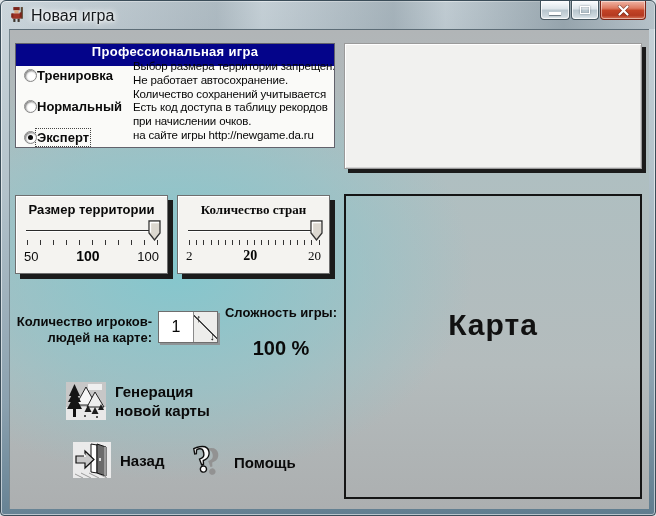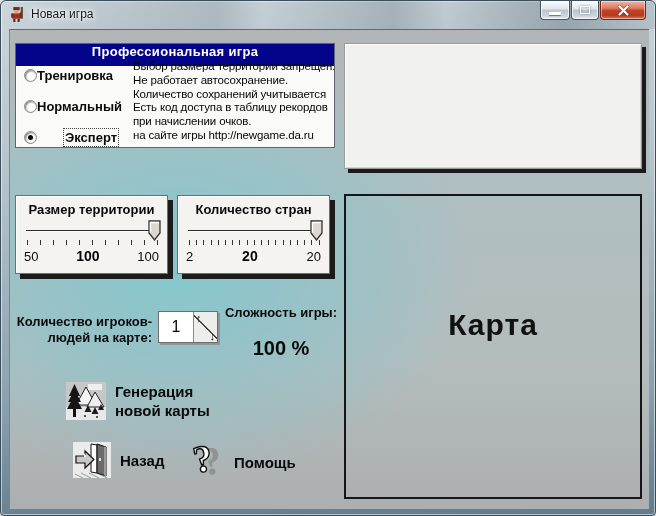--- a/index.html
+++ b/index.html
@@ -4,21 +4,21 @@
 <style>
   html,body{margin:0;padding:0;background:#dfe4e8;font-family:"Liberation Sans",sans-serif;}
   *{box-sizing:border-box;}
   .window{position:relative;width:656px;height:516px;border:1px solid #3b4d59;border-radius:6px 6px 4px 4px;
     background:linear-gradient(178deg,#ccd6dc 0%,#b3c2ca 35%,#8ba1af 75%,#5f7c8e 100%);
     box-shadow:inset 0 0 0 1px rgba(255,255,255,.55);overflow:hidden;}
   .titlebar{position:absolute;left:0;top:0;width:100%;height:28px;}
   .titlebar::before{content:"";position:absolute;inset:0;
     background:linear-gradient(90deg,rgba(70,90,102,0) 0%,rgba(70,90,102,.22) 33%,rgba(70,90,102,.05) 40%,rgba(70,90,102,.28) 60%,rgba(70,90,102,.08) 68%,rgba(60,80,92,.35) 86%,rgba(60,80,92,.12) 100%);}
   .title-icon{position:absolute;left:7px;top:5px;width:17px;height:17px;}
-  .title-text{position:absolute;left:30px;top:6px;font-size:12px;color:#15191c;
+  .title-text{position:absolute;left:30px;top:6px;font-size:16px;color:#15191c;
     text-shadow:0 0 3px #fff,0 0 6px rgba(255,255,255,.95),0 0 9px rgba(255,255,255,.8);}
   .winbtns{position:absolute;top:0;right:9px;display:flex;gap:1px;}
   .winbtn{height:19px;border:1px solid #45565f;border-top:none;border-radius:0 0 4px 4px;
     display:flex;align-items:center;justify-content:center;position:relative;
     background:linear-gradient(180deg,#fbfdfe 0%,#dde5ea 45%,#b7c5cd 50%,#cdd8de 85%,#e6edf1 100%);
     box-shadow:inset 0 0 0 1px rgba(255,255,255,.75);}
   .winbtn.min{width:30px;} .winbtn.max{width:28px;} 
   .winbtn.close{width:46px;border-color:#7c2516;
     background:linear-gradient(180deg,#f0b5a5 0%,#dd7a61 40%,#c34427 52%,#b53a20 80%,#d9785c 100%);
     box-shadow:inset 0 0 0 1px rgba(255,255,255,.45);}
@@ -34,31 +34,31 @@
     border:1px solid #62626c;box-shadow:inset 1px 1px 0 #fff;overflow:hidden;}
   .pro-header{height:22px;background:#04048a;color:#fff;font-weight:bold;font-size:13px;
     text-align:center;line-height:16px;letter-spacing:.3px;}
   .radio-row{position:absolute;left:8px;display:flex;align-items:center;gap:0;height:15px;cursor:default;}
   .radio-row.r0{top:24px;} .radio-row.r1{top:55px;} .radio-row.r2{top:86px;}
   .radio-circle{width:13px;height:13px;border-radius:50%;background:#fff;border:1px solid #868686;
     box-shadow:inset 1px 1px 2px #777,inset -1px -1px 1px #fff;position:relative;flex:0 0 auto;}
   .radio-row.selected .radio-circle::after{content:"";position:absolute;left:3px;top:3px;width:5px;height:5px;
     border-radius:50%;background:#0a0a0a;}
   .radio-label{font-size:13px;font-weight:bold;color:#0a0a0a;}
-  .radio-row.selected .radio-label{outline:1px dotted #444;outline-offset:1px;margin-left:28px;}
+  .radio-row.selected .radio-label{outline:1px dotted #444;outline-offset:1px;}
   .pro-desc{position:absolute;left:117px;top:16px;width:200px;font-size:11.5px;line-height:13.8px;
     letter-spacing:-.15px;color:#050505;white-space:nowrap;}
   
   .preview-panel{position:absolute;left:334px;top:13px;width:298px;height:126px;background:#f1f1ef;
     border:1px solid #9a9a9a;
     box-shadow:inset 1px 1px 0 #fff,inset -1px -1px 0 #d4d4d4,4px 4px 0 #1b1b1b;}
   
   .slider-panel{position:absolute;top:165px;width:153px;height:79px;background:#f4f3f0;
     border:1px solid #6f6f6f;box-shadow:inset 1px 1px 0 #fff,5px 5px 0 #1b1b1b;padding-left:40px;}
-  .slider-panel.sp0{left:5px;} .slider-panel.sp1{left:167px;}
+  .slider-panel.sp0{left:5px;} .slider-panel.sp1{left:167px;font-family:Liberation Serif, serif;}
   .s-title{position:absolute;top:6px;left:0;width:100%;text-align:center;font-size:13px;font-weight:bold;color:#0a0a0a;}
   .s-track{position:absolute;left:10px;right:10px;top:34px;height:2px;background:#2b2b2b;border-bottom:1px solid #fff;}
   .s-thumb{position:absolute;right:6px;top:24px;width:13px;height:21px;cursor:pointer;}
   .s-ticks{position:absolute;left:11px;right:9px;top:44px;height:5px;
     background-image:repeating-linear-gradient(90deg,#333 0 1px,transparent 1px 13px);}
   .slider-panel.sp1 .s-ticks{background-image:repeating-linear-gradient(90deg,#333 0 1px,transparent 1px 7.2px);}
   .s-labels{position:absolute;left:8px;right:8px;top:52px;display:flex;justify-content:space-between;align-items:baseline;}
   .s-min,.s-max{font-size:13px;color:#0a0a0a;}
   .s-cur{font-size:14px;font-weight:bold;color:#050505;}
   

